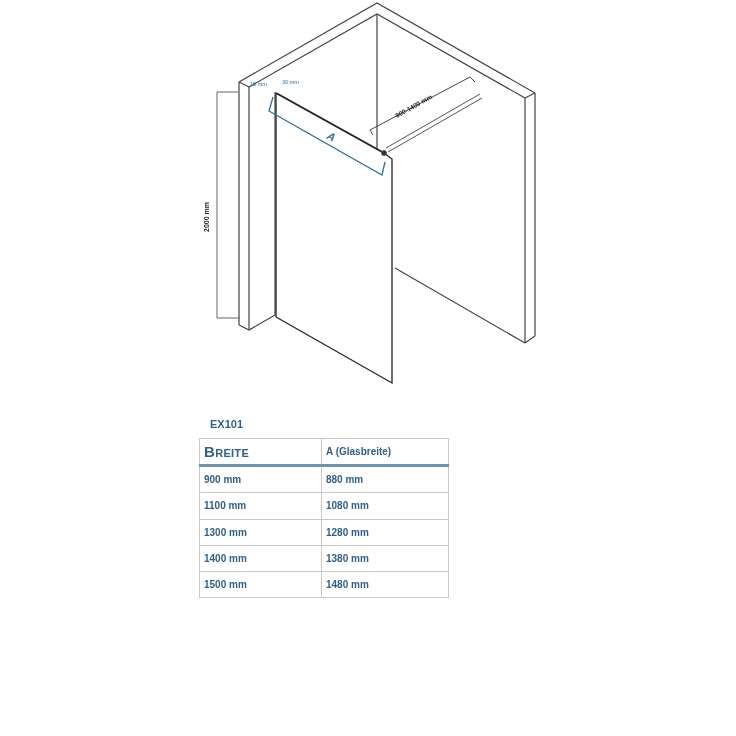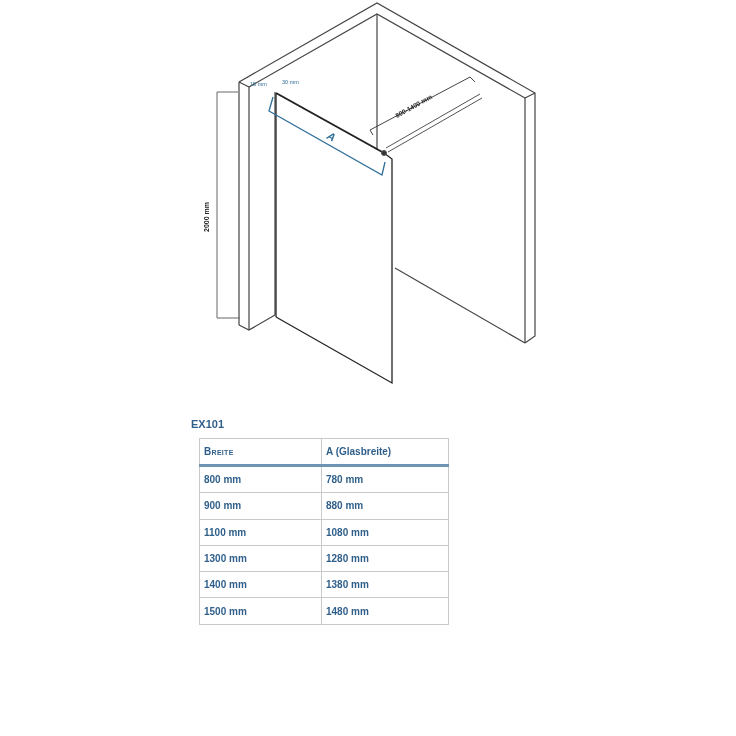--- a/index.html
+++ b/index.html
@@ -1,22 +1,22 @@
 <!DOCTYPE html>
 <html><head>
 <meta charset="utf-8">
 <style>
   html, body { margin:0; padding:0; background:#ffffff; }
   body { width:736px; height:736px; position:relative; overflow:hidden; font-family:"Liberation Sans", sans-serif; }
   #drawing { position:absolute; left:0; top:0; width:736px; height:400px; }
-  .model-title { position:absolute; left:191px; top:418px; font-size:11px; font-weight:bold; color:#2f5f8a; }
+  .model-title { position:absolute; left:210px; top:418px; font-size:11px; font-weight:bold; color:#2f5f8a; }
   table.spec { position:absolute; left:199px; top:438px; width:250px; border-collapse:collapse; font-size:10px; font-weight:bold; color:#2f5f8a; }
   table.spec th, table.spec td { border:1px solid #c9c9c9; height:25.3px; padding:0 0 0 4px; text-align:left; }
   table.spec th { font-weight:bold; height:25px; border-bottom:3px solid #6f93b3; }
-  table.spec th.breite { font-variant:small-caps; font-size:10px; letter-spacing:0.3px;margin-left:25px; }
+  table.spec th.breite { font-variant:small-caps; font-size:15px; letter-spacing:0.3px;margin-left:25px; }
   table.spec td:first-child, table.spec th:first-child { width:117px; }
 </style>
 </head>
 <body>
 
 <svg id="drawing" viewBox="0 0 736 400" xmlns="http://www.w3.org/2000/svg">
   <g fill="none" stroke="#444" stroke-width="1.2">
 
     <polyline points="239,82 377,3 535,93 535,336 525,343"></polyline>
 
@@ -71,24 +71,20 @@
 
 <table class="spec">
   <thead>
     <tr>
       <th class="breite">Breite</th>
       <th>A (Glasbreite)</th>
     </tr>
   </thead>
   <tbody>
     <tr>
-        <td>800 mm</td>
-        <td>780 mm</td>
-      </tr>
-    <tr>
         <td>900 mm</td>
         <td>880 mm</td>
       </tr>
     <tr>
         <td>1100 mm</td>
         <td>1080 mm</td>
       </tr>
     <tr>
         <td>1300 mm</td>
         <td>1280 mm</td>

